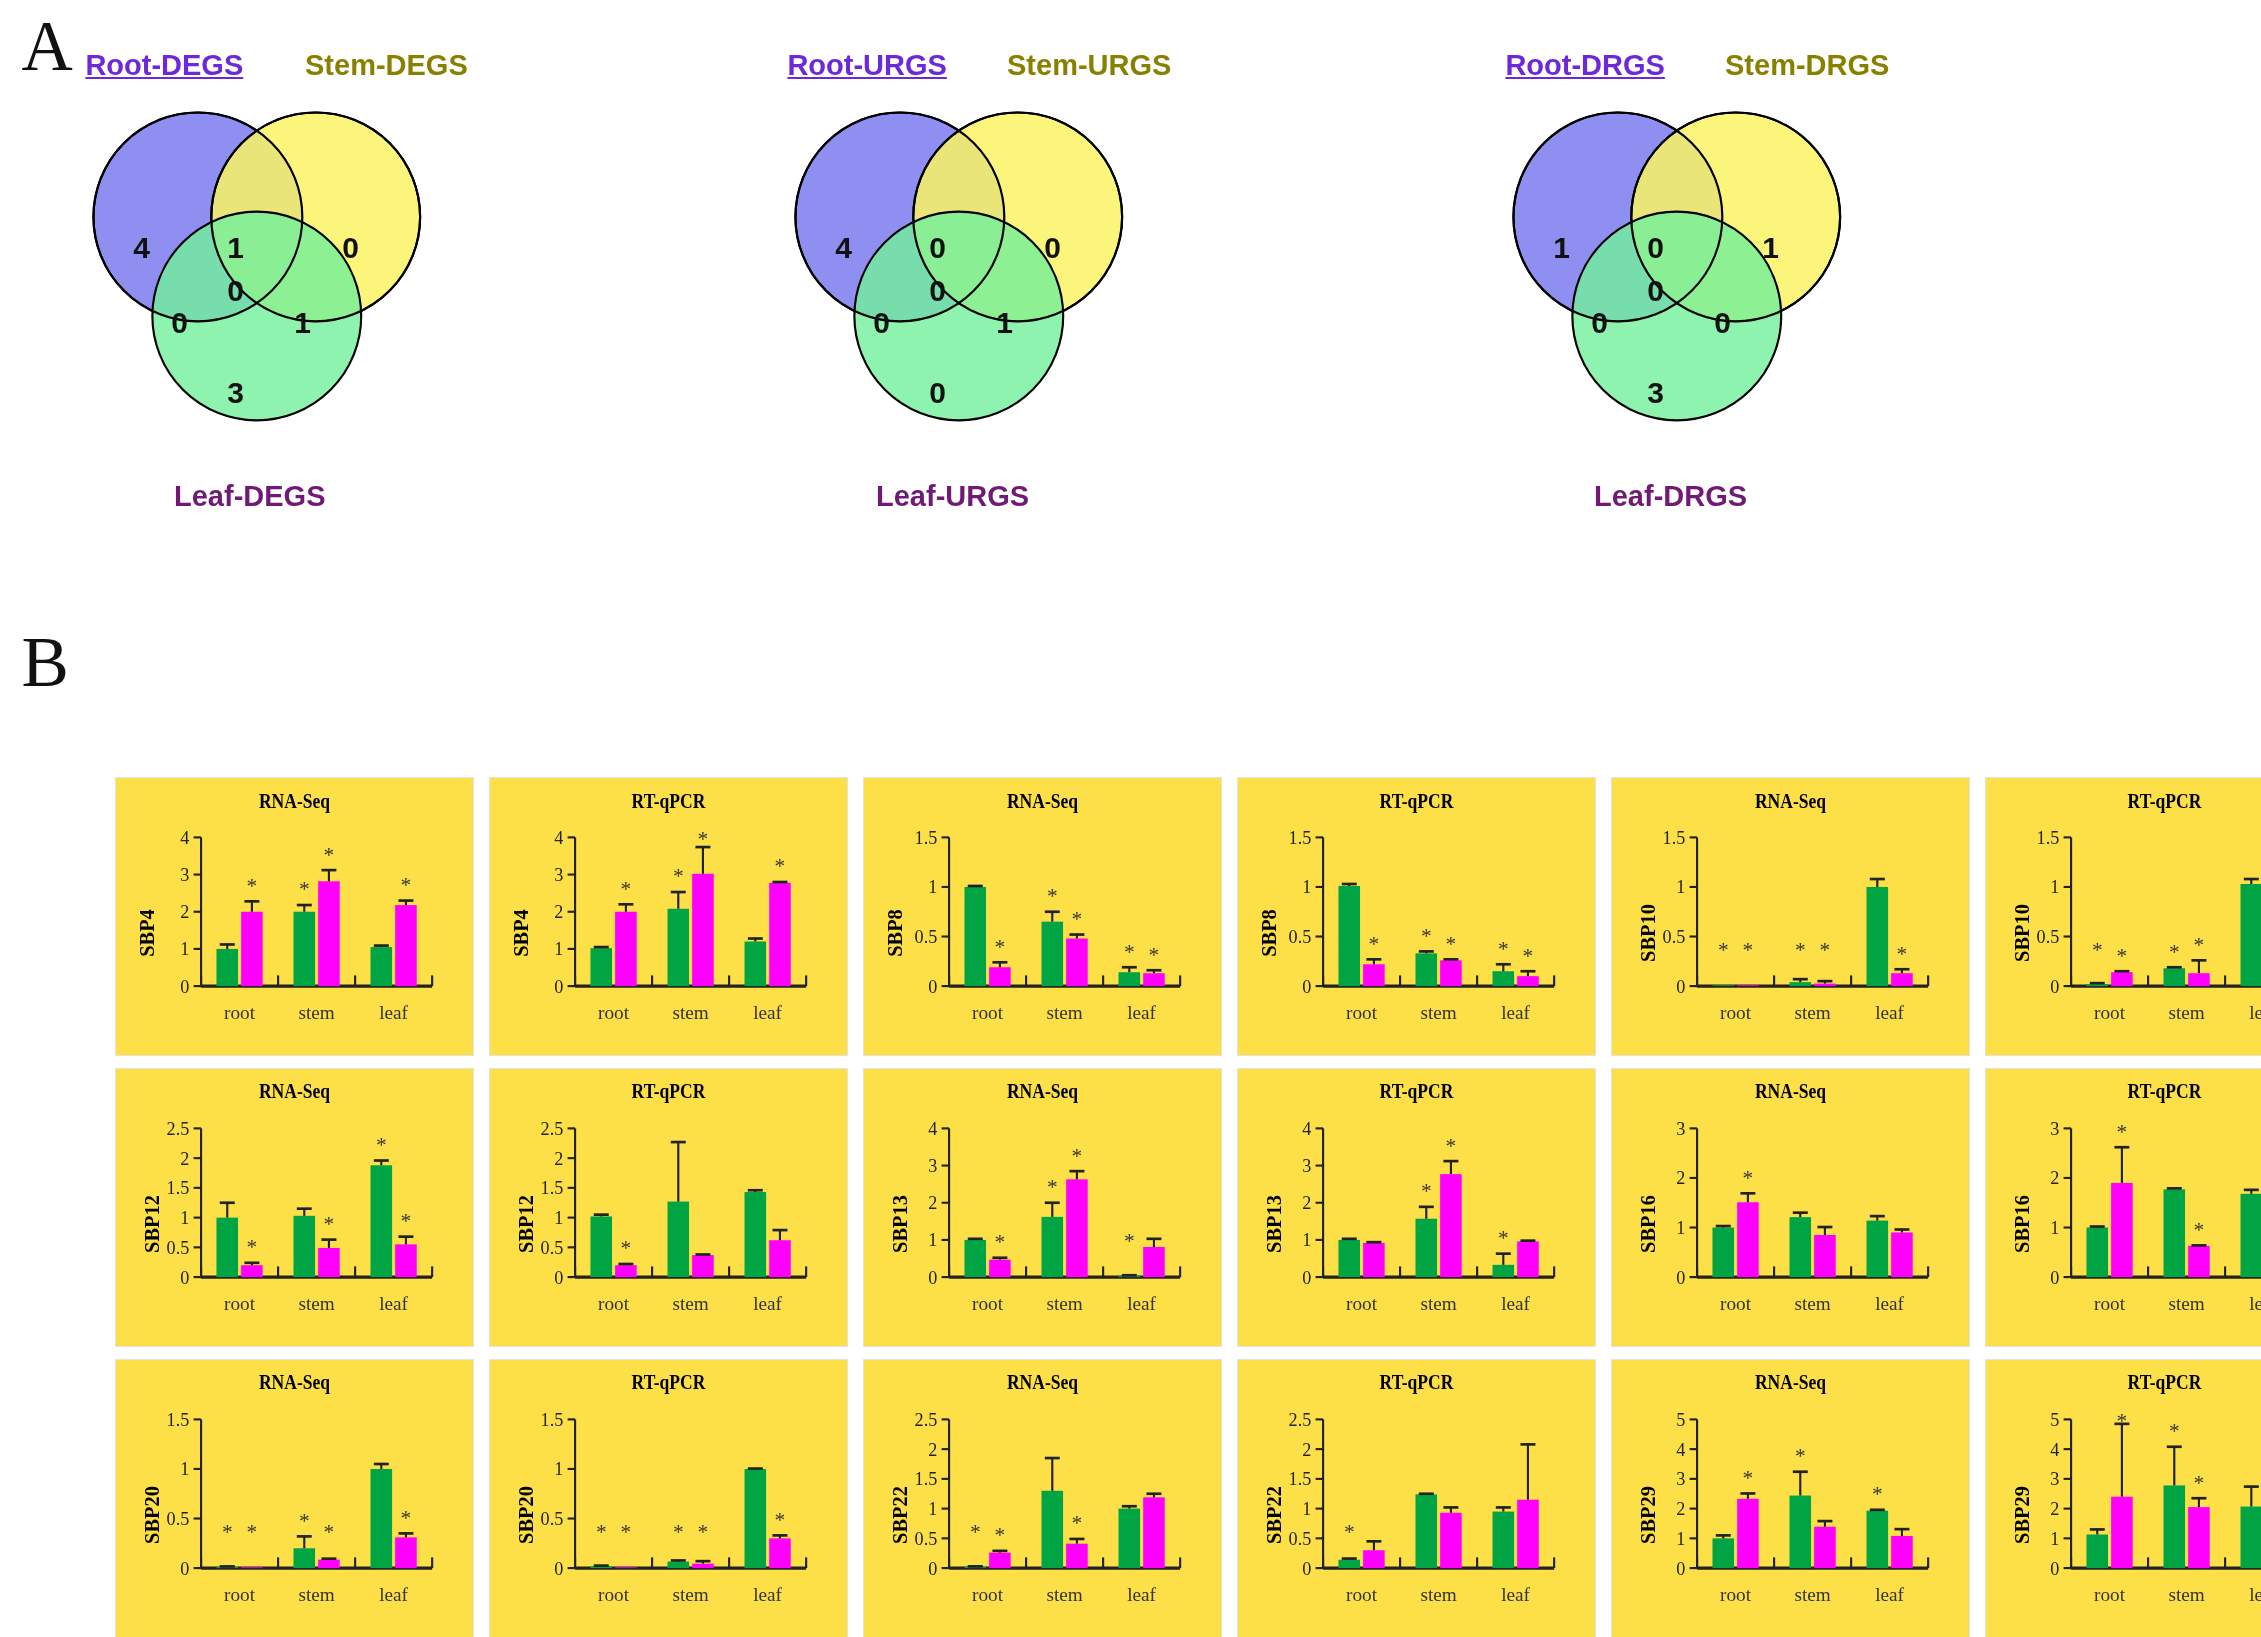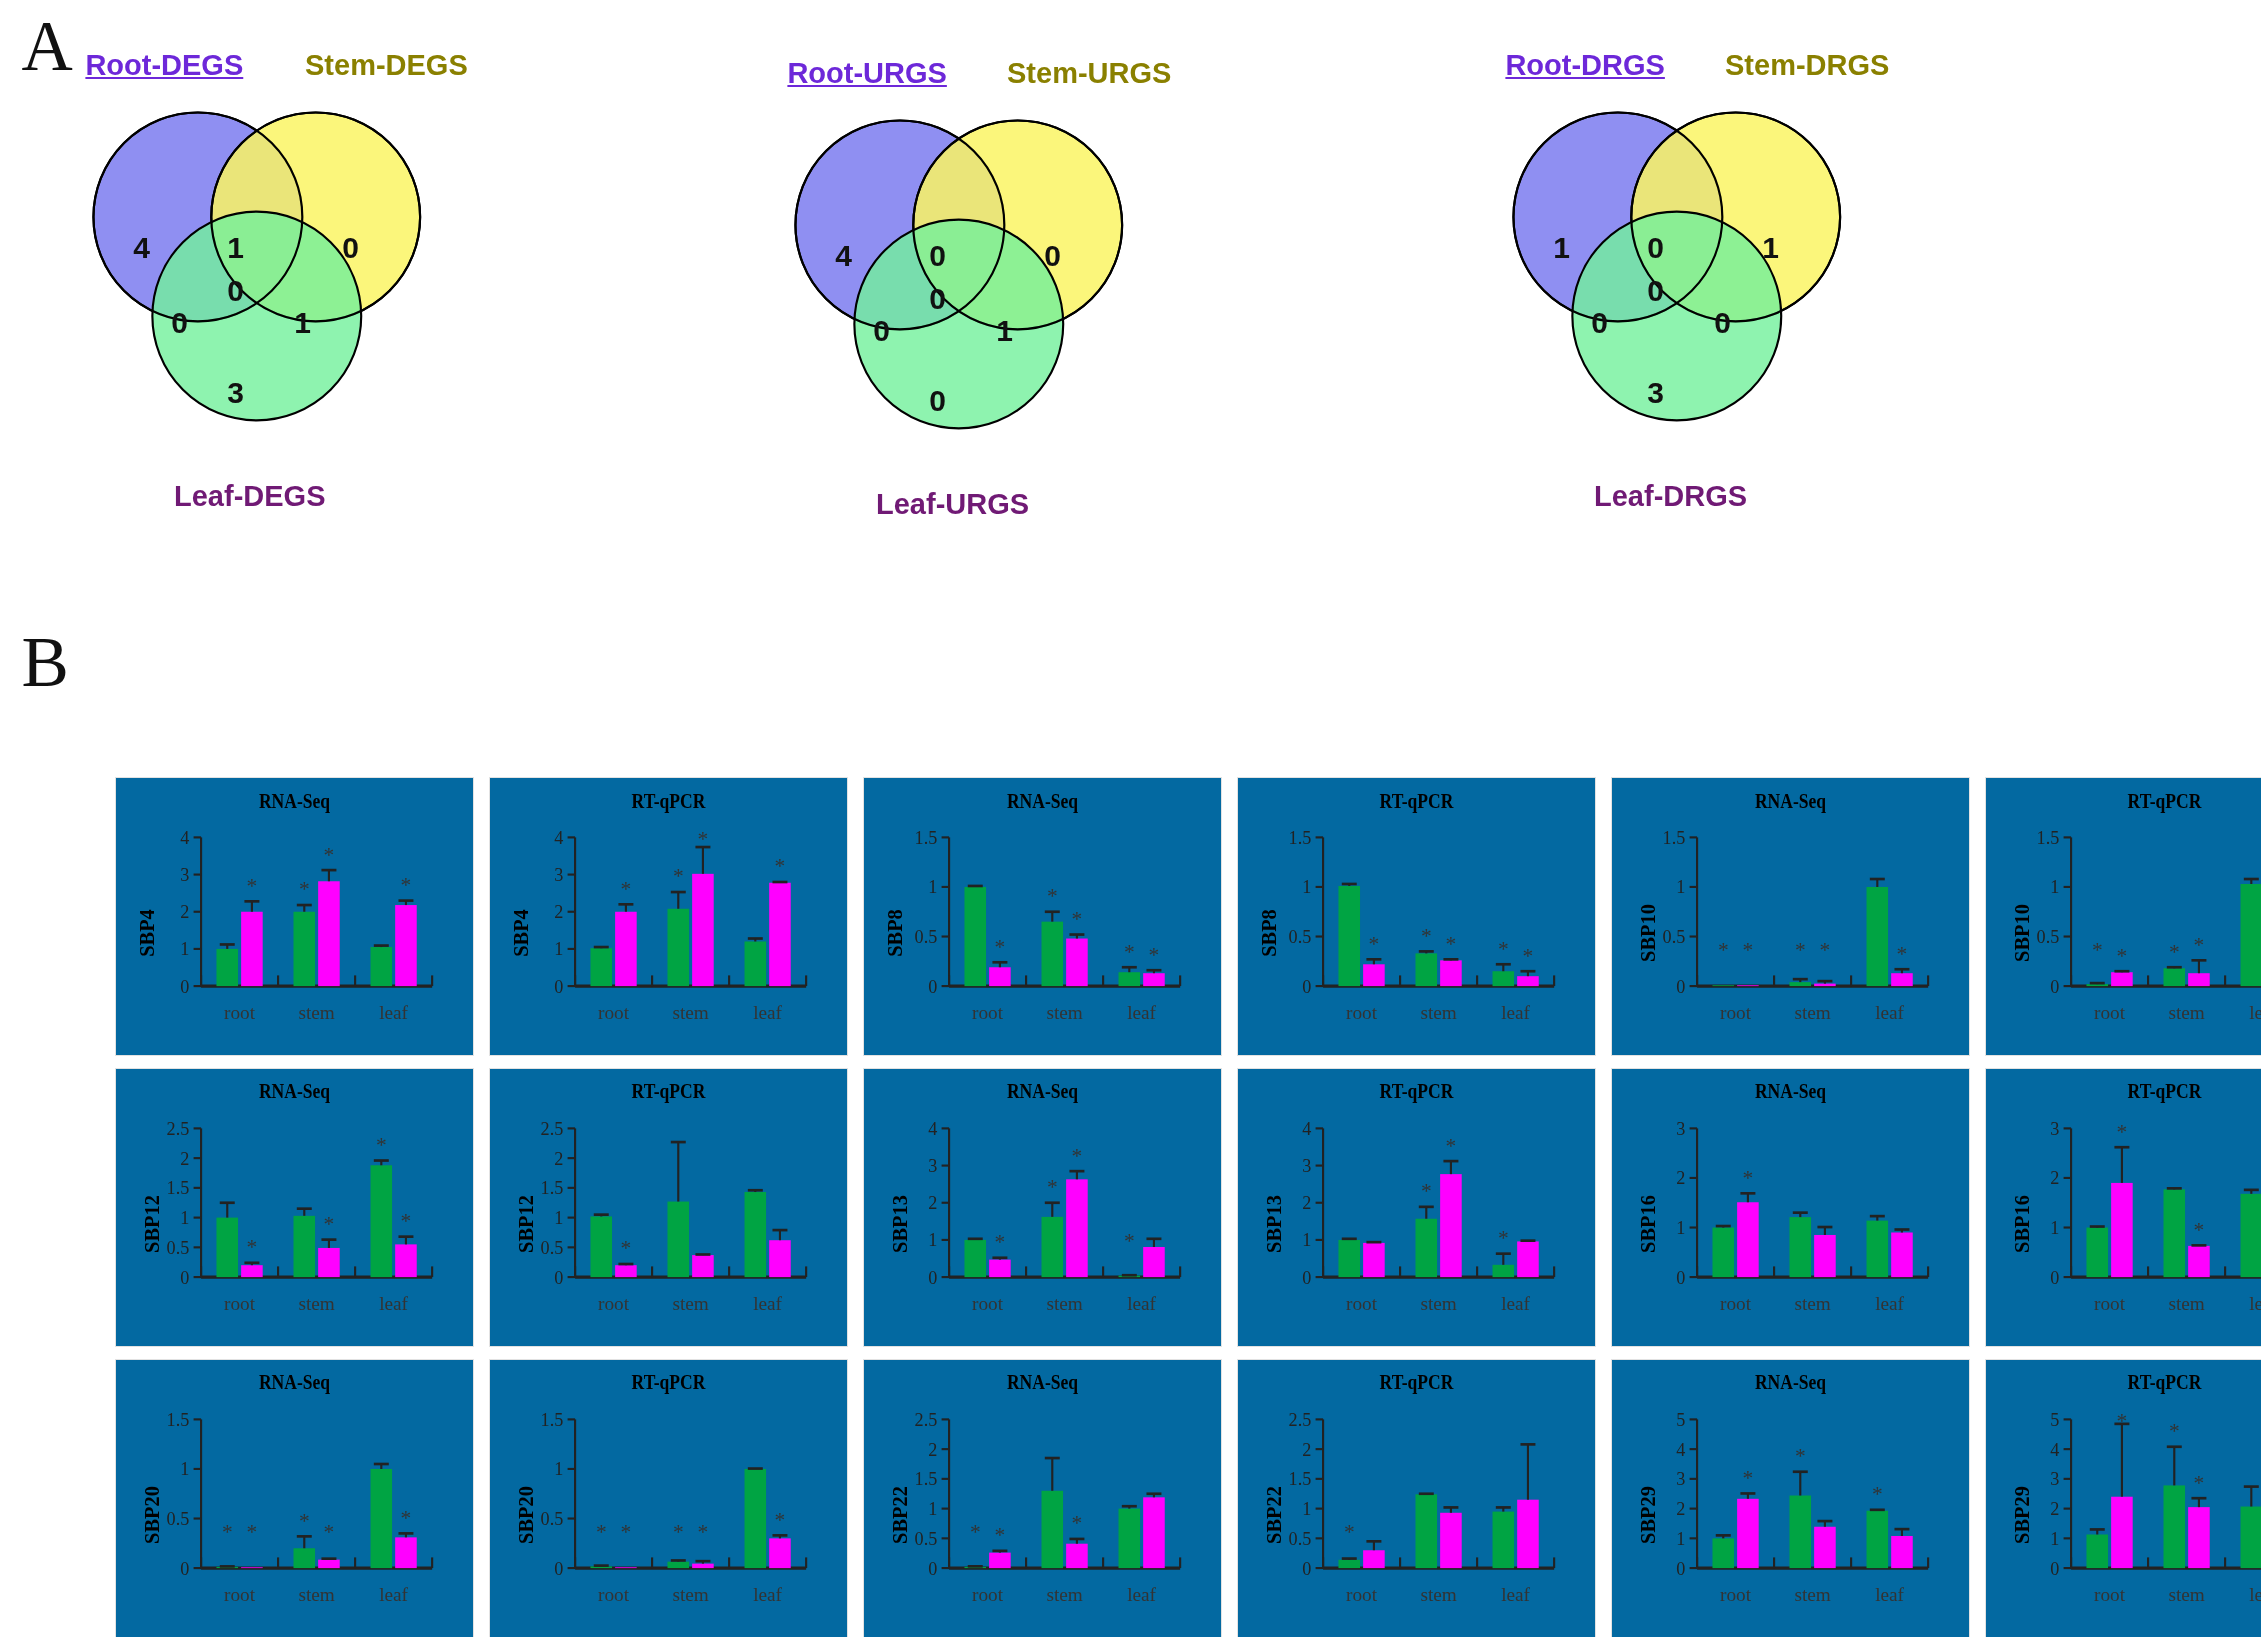--- a/index.html
+++ b/index.html
@@ -30,21 +30,21 @@
   .leg-label{font-family:"Liberation Sans",sans-serif;font-size:41px;
              transform:scaleX(.62);transform-origin:left center;
              letter-spacing:0.5px;white-space:nowrap;}
   .leg-swatch{width:40px;height:41px;}
 
   
   #chart-grid{position:absolute;left:115px;top:161px;
               display:grid;grid-template-columns:repeat(6,359px);
               grid-template-rows:repeat(3,calc(279px));
               column-gap:15px;row-gap:11.8px;}
-  .chart-card{position:relative;border:1.1px solid #e2e2e2;background:#0369a1;
+  .chart-card{position:relative;border:1.1px solid #e2e2e2;background:#fde047;
               box-sizing:border-box;}
   .chart-title{position:absolute;left:0;right:0;top:10.7px;text-align:center;
                font-family:"Liberation Serif",serif;font-weight:bold;
                font-size:21.4px;transform:scaleX(.82);}
   .ylabel{position:absolute;left:7.5px;top:50%;
           transform:translateY(-50%) rotate(-90deg);
           transform-origin:center center;
           font-family:"Liberation Serif",serif;font-weight:bold;
           font-size:20.4px;white-space:nowrap;}
   .plot{position:absolute;}
@@ -72,21 +72,21 @@
           <circle cx="470" cy="235" r="195" fill="none" stroke="#000" stroke-width="4"></circle>
         </svg>
         <span class="vnum" style="left: 56px; top: 231px;">4</span>
         <span class="vnum" style="left: 265px; top: 231px;">0</span>
         <span class="vnum" style="left: 150px; top: 231px;">1</span>
         <span class="vnum" style="left: 94px; top: 306px;">0</span>
         <span class="vnum" style="left: 217px; top: 306px;">1</span>
         <span class="vnum" style="left: 150px; top: 274px;">0</span>
         <span class="vnum" style="left: 150px; top: 376px;">3</span>
       </div>
-      <div class="venn" style="left: 766px; top: 0px; margin-top: 8px;">
+      <div class="venn" style="left: 766px; top: 0px;">
         <span class="vtitle t-root">Root-URGS</span>
         <span class="vtitle t-stem">Stem-URGS</span>
         <span class="vtitle t-leaf">Leaf-URGS</span>
         <svg width="407" height="375" viewBox="0 0 760 700">
           <circle cx="250" cy="235" r="195" fill="#7B7BF0" fill-opacity="0.85" stroke="#000" stroke-width="4"></circle>
           <circle cx="470" cy="235" r="195" fill="#FAF564" fill-opacity="0.85" stroke="#000" stroke-width="4"></circle>
           <circle cx="360" cy="420" r="195" fill="#72F09B" fill-opacity="0.80" stroke="#000" stroke-width="4"></circle>
           <circle cx="250" cy="235" r="195" fill="none" stroke="#000" stroke-width="4"></circle>
           <circle cx="470" cy="235" r="195" fill="none" stroke="#000" stroke-width="4"></circle>
         </svg>

